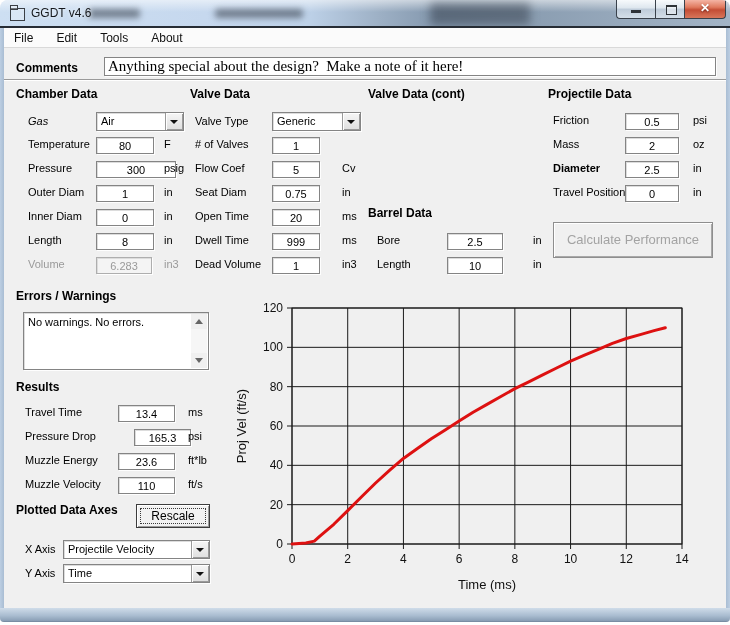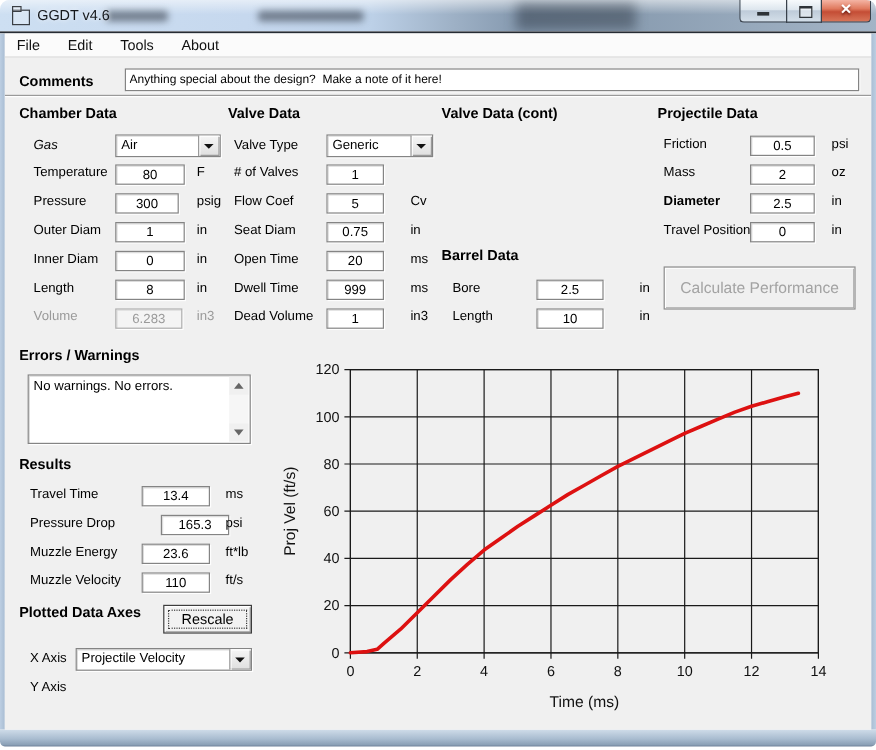--- a/index.html
+++ b/index.html
@@ -34,21 +34,21 @@
   .edge.right{left:726px;top:28px;width:4px;height:580px;background:linear-gradient(to left,#bccee2,#a9bdd3);}
   .edge.bottom{left:0;top:608px;width:730px;height:14px;border-radius:0 0 4px 4px;
     background:linear-gradient(#cfdce9,#a9bcd0 55%,#8ba0b6 90%,#6f8299);}
 
   
   .app{position:absolute;left:4px;top:28px;width:722px;height:580px;background:#f0f0f0;overflow:hidden;font-size:11px;color:#000;}
   .menubar{position:absolute;left:0;top:0;width:100%;height:20px;background:#fbfbfb;border-bottom:1px solid #d9d9d9;box-sizing:border-box;}
   .menu-item{display:inline-block;padding:3px 10px 0 10px;font-size:12px;color:#111;height:17px;}
   .comments-label{position:absolute;left:12px;top:33px;font-weight:bold;font-size:12px;}
   .comments-input{position:absolute;left:100px;top:29px;width:612px;height:19px;box-sizing:border-box;background:#fff;
-    border:1px solid #848484;box-shadow:1px 1px 0 rgba(255,255,255,.9);font-family:Liberation Sans, sans-serif;font-size:10px;padding:0 3px;color:#000;}
+    border:1px solid #848484;box-shadow:1px 1px 0 rgba(255,255,255,.9);font-family:Liberation Serif, serif;font-size:15px;padding:0 3px;color:#000;}
   .divider{position:absolute;left:0;top:51px;width:100%;height:2px;border-top:1px solid #9a9a9a;border-bottom:1px solid #ffffff;box-sizing:border-box;}
 
   .sect-title{position:absolute;font-weight:bold;font-size:12px;color:#000;}
   .flabel{position:absolute;font-size:11px;color:#000;white-space:nowrap;}
   .funit{position:absolute;font-size:11px;color:#000;}
   .gray{color:#9a9a9a !important;}
   .tb{position:absolute;height:17px;box-sizing:border-box;background:#fff;border:1px solid #848484;
     box-shadow:1px 1px 0 rgba(255,255,255,.9), inset 1px 1px 0 #dcdcdc;
     font-family:"Liberation Sans",sans-serif;font-size:11px;text-align:center;padding:0;color:#000;}
   .tb:disabled,.tb.disabled{background:#f4f4f4;color:#9a9a9a;border-color:#aeaeae;}
@@ -125,21 +125,21 @@
     <div class="combo" style="left:92px;top:84px;width:88px;">
       <span class="cval">Air</span>
       <span class="cbtn">
           <span class="arr"></span>
         </span>
     </div>
     <div class="flabel" style="left:24px;top:110px;">Temperature</div>
     <input class="tb" style="left: 92px; top: 109px; width: 58px;" value="80">
     <div class="funit" style="left:160px;top:110px;">F</div>
     <div class="flabel" style="left:24px;top:134px;">Pressure</div>
-    <input class="tb" style="left: 92px; top: 133px; width: 53px; text-align: center;" value="300">
+    <input class="tb" style="left: 92px; top: 133px; width: 80px; text-align: center;" value="300">
     <div class="funit" style="left:160px;top:134px;">psig</div>
     <div class="flabel" style="left:24px;top:158px;">Outer Diam</div>
     <input class="tb" style="left: 92px; top: 157px; width: 58px;" value="1">
     <div class="funit" style="left:160px;top:158px;">in</div>
     <div class="flabel" style="left:24px;top:182px;">Inner Diam</div>
     <input class="tb" style="left: 92px; top: 181px; width: 58px;" value="0">
     <div class="funit" style="left:160px;top:182px;">in</div>
     <div class="flabel" style="left:24px;top:206px;">Length</div>
     <input class="tb" style="left: 92px; top: 205px; width: 58px;" value="8">
     <div class="funit" style="left:160px;top:206px;">in</div>
@@ -232,20 +232,26 @@
       <span class="btn-label">Rescale</span>
     </div>
     <div class="flabel" style="left:21px;top:515px;">X Axis</div>
     <div class="combo" style="left:59px;top:512px;width:147px;">
       <span class="cval">Projectile Velocity</span>
       <span class="cbtn">
           <span class="arr"></span>
         </span>
     </div>
     <div class="flabel" style="left:21px;top:539px;">Y Axis</div>
+    <div class="combo" style="left:59px;top:536px;width:147px;">
+      <span class="cval">Time</span>
+      <span class="cbtn">
+          <span class="arr"></span>
+        </span>
+    </div>
 
     <div class="chart-wrap">
       <svg id="chart-svg" width="492" height="328">
           <line x1="60" y1="28" x2="60" y2="264" stroke="#1a1a1a" stroke-width="1"></line>
           <line x1="115.71428571428571" y1="28" x2="115.71428571428571" y2="264" stroke="#1a1a1a" stroke-width="1"></line>
           <line x1="171.42857142857142" y1="28" x2="171.42857142857142" y2="264" stroke="#1a1a1a" stroke-width="1"></line>
           <line x1="227.14285714285714" y1="28" x2="227.14285714285714" y2="264" stroke="#1a1a1a" stroke-width="1"></line>
           <line x1="282.85714285714283" y1="28" x2="282.85714285714283" y2="264" stroke="#1a1a1a" stroke-width="1"></line>
           <line x1="338.57142857142856" y1="28" x2="338.57142857142856" y2="264" stroke="#1a1a1a" stroke-width="1"></line>
           <line x1="394.2857142857143" y1="28" x2="394.2857142857143" y2="264" stroke="#1a1a1a" stroke-width="1"></line>

